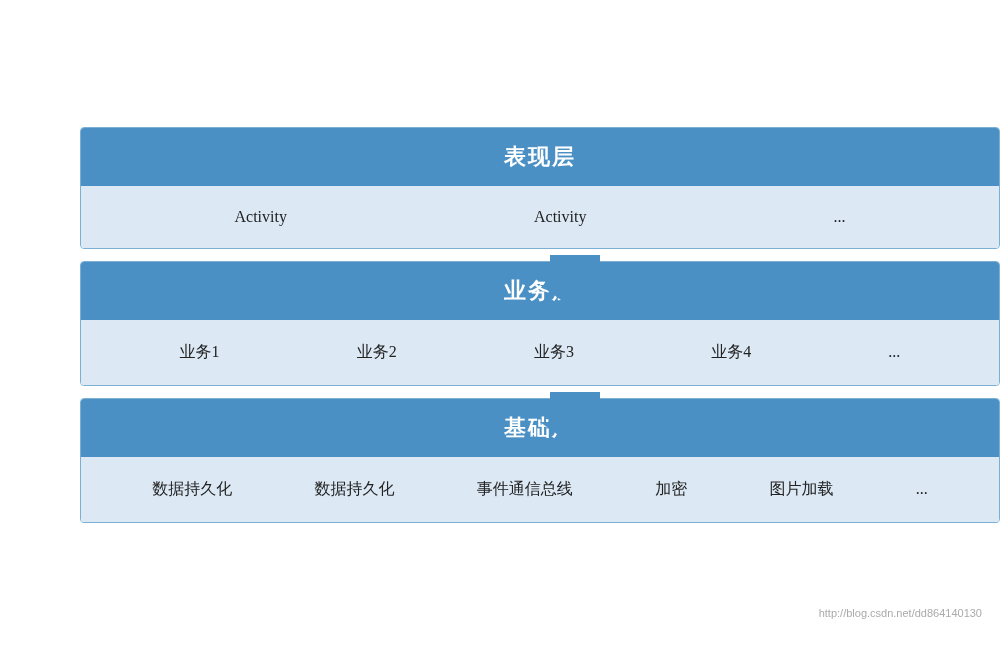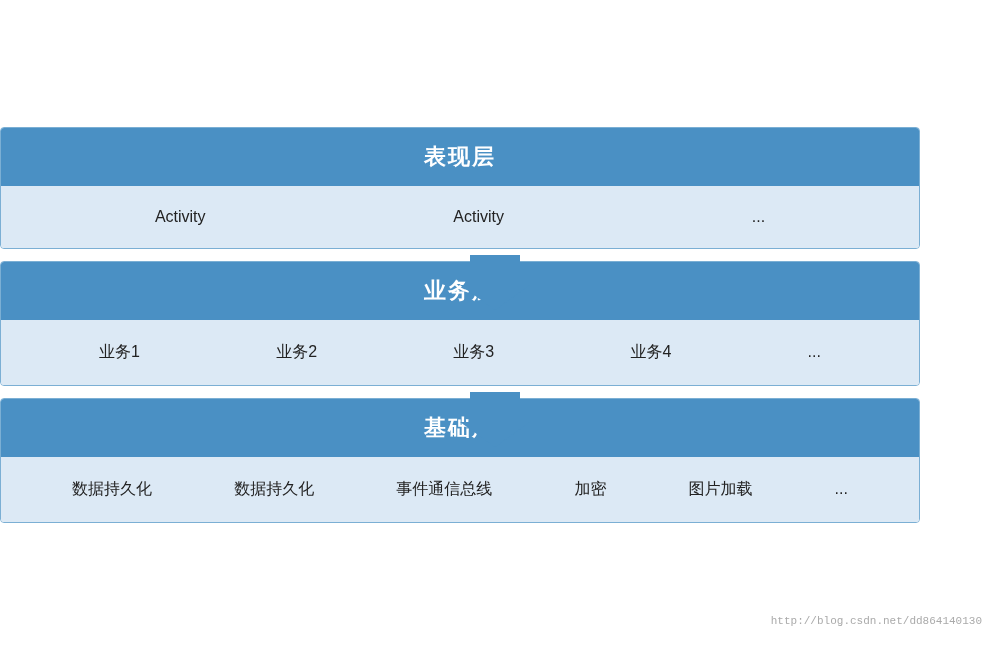--- a/index.html
+++ b/index.html
@@ -41,20 +41,21 @@
       letter-spacing: 2px;
     }
 
     .layer-body {
       background: #dce9f5;
       display: flex;
       flex-direction: row;
       align-items: center;
       justify-content: space-around;
       padding: 22px 30px;
+      font-family: Liberation Serif, serif;
     }
 
     .layer-item {
       font-size: 16px;
       color: #222;
       text-align: center;
       padding: 0 10px;
     }
 
     
@@ -65,34 +66,34 @@
       position: relative;
     }
 
     .arrow-down svg {
       display: block;
     }
 
     
     .watermark {
       position: absolute;
-      bottom: 22px;
+      bottom: 30px;
       right: 18px;
       font-size: 11px;
       color: #aaa;
-      font-family: Liberation Mono, monospace;
+      font-family: Liberation Sans, sans-serif;
     }
 
     .wrapper {
       position: relative;
       width: 1000px;
       height: 649px;
       display: flex;
       align-items: center;
-      justify-content: flex-start;
+      justify-content: flex-end;
     }
   </style>
 </head>
 <body>
 
 <div class="wrapper">
   <div class="diagram-container">
 
     <div class="layer-block">
       <div class="layer-header">

